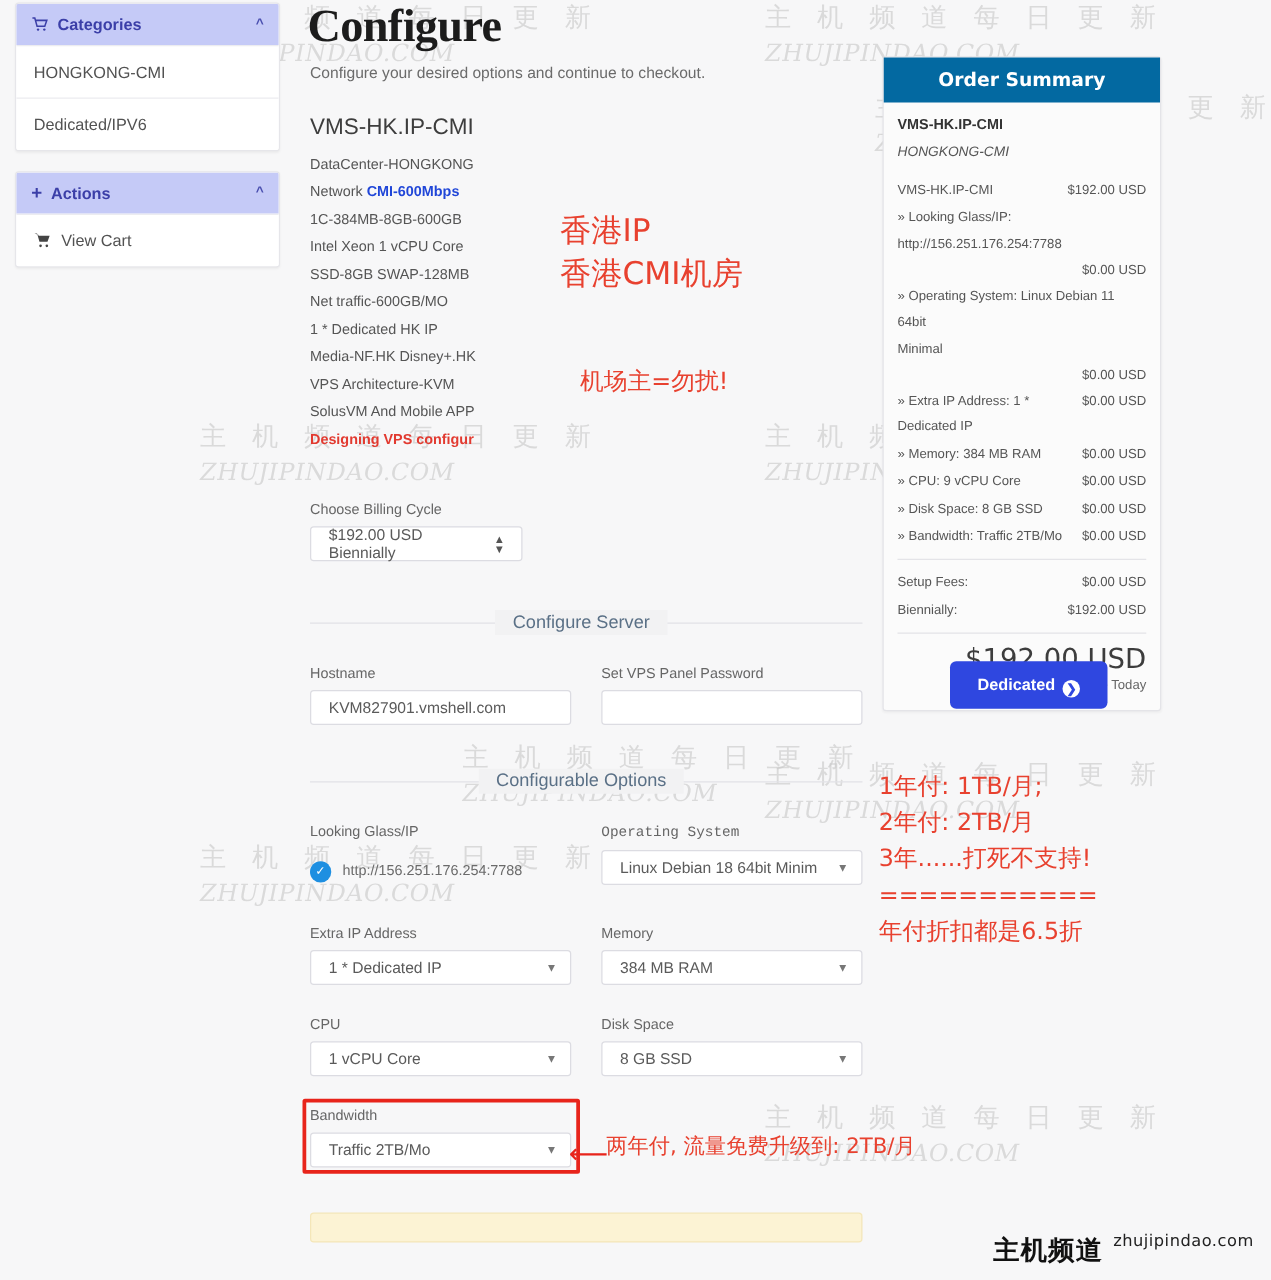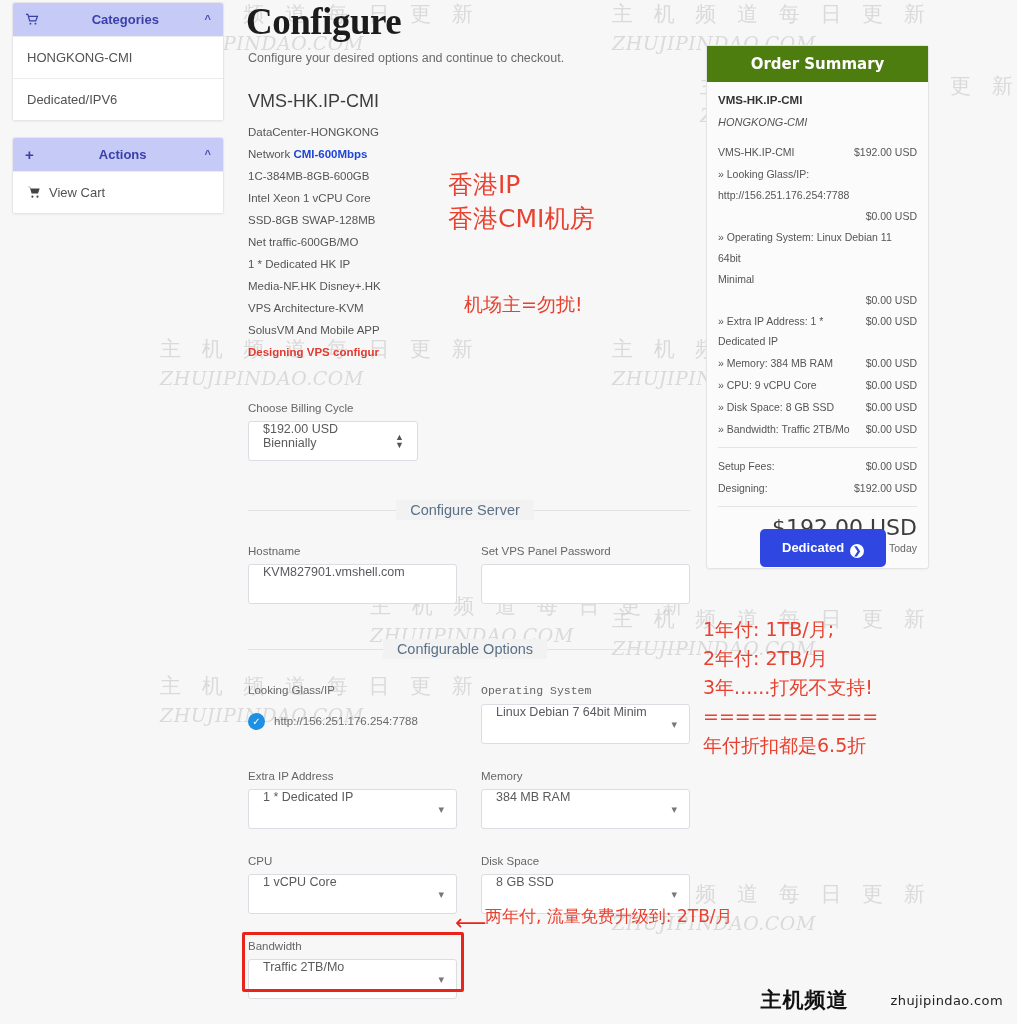--- a/index.html
+++ b/index.html
@@ -50,21 +50,20 @@
     margin-top: 4px;
   }
 
   
   .sidebar {
     position: absolute;
     left: 12px;
     top: 2px;
     width: 212px;
     z-index: 10;
-    text-align: center;
   }
   .panel {
     background: #ffffff;
     border: 1px solid #e6e6ea;
     border-radius: 3px;
     box-shadow: 0 1px 2px rgba(0,0,0,.05);
     margin-bottom: 16px;
     overflow: hidden;
   }
   .panel-head {
@@ -141,28 +140,29 @@
 
   .field-label {
     font-size: 11.5px;
     color: #666;
     padding-left: 8px;
     margin-bottom: 7px;
   }
   .sel, .inp {
     box-sizing: border-box;
     width: 100%;
-    height: 40px;
+    height: 28px;
     border: 1px solid #dcdce2;
     border-radius: 3px;
     background: #fff;
     font-size: 12.5px;
     color: #5a5a5a;
     padding: 0 28px 0 14px;
     display: flex;
+    align-items: center;
     position: relative;
   }
   .sel .caret {
     position: absolute;
     right: 12px;
     top: 50%;
     transform: translateY(-50%);
     color: #777;
     font-size: 11px;
   }
@@ -255,21 +255,21 @@
     left: 706px;
     top: 45px;
     width: 221px;
     background: #fbfbfb;
     border: 1px solid #e4e4e8;
     border-radius: 3px;
     z-index: 8;
     box-shadow: 0 1px 2px rgba(0,0,0,.04);
   }
   .summary-head {
-    background: #4d7c0f;
+    background: #0369a1;
     color: #fff;
     text-align: center;
     font-size: 15px;
     font-weight: bold;
     padding: 9px 0;
     font-family: "DejaVu Sans", sans-serif;
   }
   .summary-body { padding: 12px 11px 8px 11px; }
   .sum-prod {
     font-size: 11.5px;
@@ -364,23 +364,22 @@
     z-index: 12;
     line-height: 1;
   }
 
   
   .brand {
     position: absolute;
     right: 14px;
     bottom: 10px;
     display: flex;
-    align-items: center;
+    align-items: flex-start;
     z-index: 14;
-    gap: 34px;
   }
   .brand .cn {
     font-size: 21px;
     font-weight: bold;
     color: #111;
     letter-spacing: 1px;
     font-family: "DejaVu Sans", sans-serif;
   }
   .brand .en {
     font-size: 13px;
@@ -533,21 +532,21 @@
       <div>
         <div class="field-label" style="padding-left:0;">Looking Glass/IP</div>
         <div class="lg-check">
           <span class="check-circle">✓</span>
           <span>http://156.251.176.254:7788</span>
         </div>
       </div>
       <div>
         <div class="field-label" style="padding-left:0;font-family:Liberation Mono, monospace;">Operating System</div>
         <div class="sel">
-          <span>Linux Debian 7 64bit Minim</span>
+          <span>Linux Debian 18 64bit Minim</span>
           <span class="caret">▾</span>
         </div>
       </div>
     </div>
 
     <div class="two-col row-gap">
       <div>
         <div class="field-label" style="padding-left:0;">Extra IP Address</div>
         <div class="sel">
           <span>1 * Dedicated IP</span>
@@ -642,21 +641,21 @@
         <span class="amt">$0.00 USD</span>
       </div>
 
       <div class="sum-sep"></div>
 
       <div class="sum-row">
         <span class="lbl">Setup Fees:</span>
         <span class="amt">$0.00 USD</span>
       </div>
       <div class="sum-row">
-        <span class="lbl">Designing:</span>
+        <span class="lbl">Biennially:</span>
         <span class="amt">$192.00 USD</span>
       </div>
 
       <div class="sum-sep"></div>
 
       <div class="sum-total">$192.00 USD</div>
       <div class="sum-total-note">Total Due Today</div>
     </div>
   </div>
 

